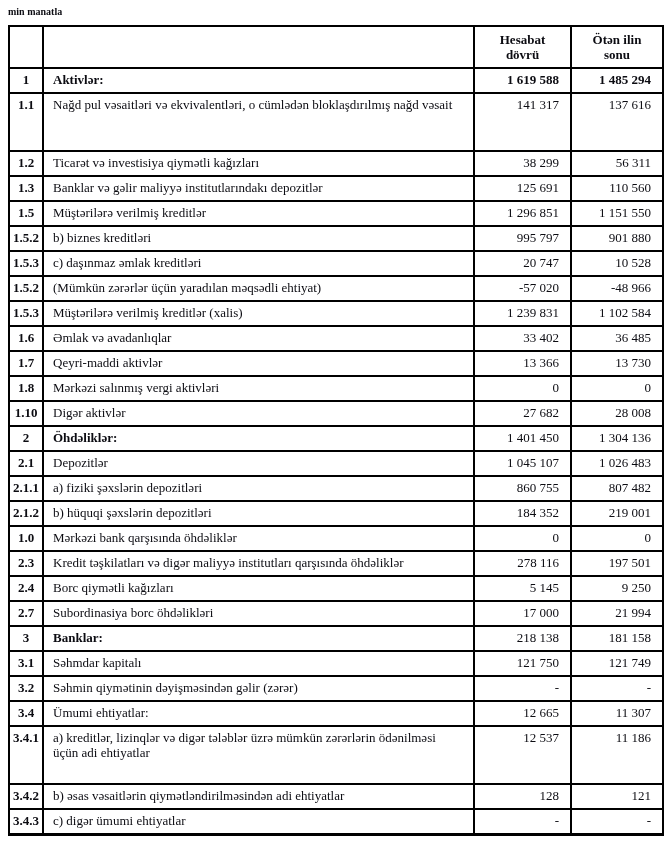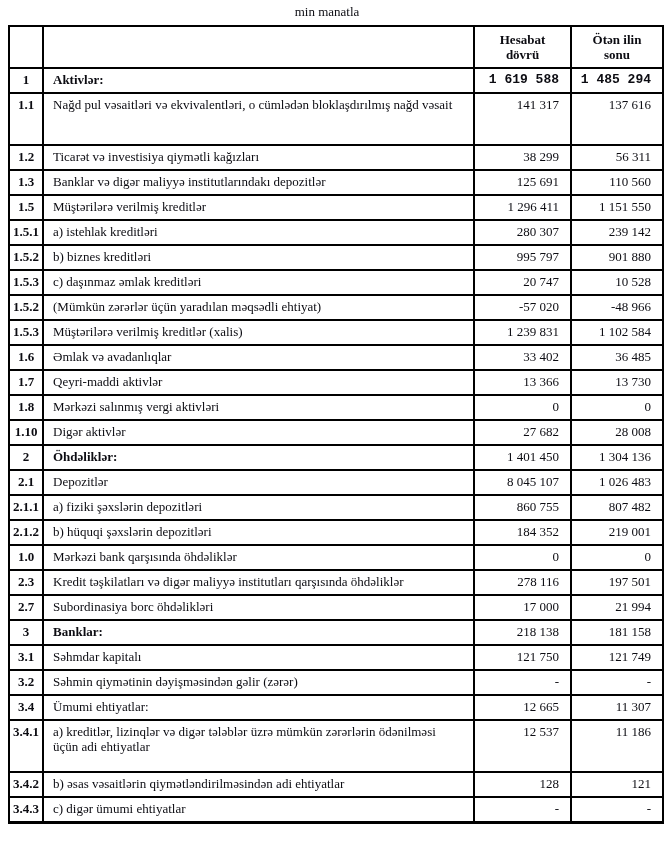--- a/index.html
+++ b/index.html
@@ -13,23 +13,23 @@
     color: #0c0c12;
   }
   .page {
     padding: 3px 0 0 8px;
     width: 662px;
     box-sizing: border-box;
   }
   .unit-note {
     width: 654px;
     box-sizing: border-box;
-    text-align: center;
-    font-weight: normal;
-    font-size: 13px;
+    text-align: left;
+    font-weight: bold;
+    font-size: 10px;
     line-height: 15px;
     padding: 1px 16px 6px 0;
   }
   table.balance {
     border-collapse: collapse;
     table-layout: fixed;
     width: 654px;
     border: 2px solid #000;
     border-bottom-width: 3px;
   }
@@ -58,22 +58,22 @@
   }
   td.label {
     padding: 3px 12px 5px 9px;
   }
   td.val {
     text-align: right;
     white-space: nowrap;
     padding: 3px 11px 5px 2px;
   }
   tr.bold-label td.label { font-weight: bold; }
-  tr.bold-values td.val { font-weight: bold; font-family: Liberation Mono, monospace; }
-  tr.tall td { height: 52px; }
+  tr.bold-values td.val { font-weight: bold; }
+  tr.tall td { height: 58px; }
 </style>
 </head>
 <body>
 
 <div class="page">
 
   <div class="unit-note">min manatla</div>
 
   <table class="balance">
     <colgroup>
@@ -106,35 +106,29 @@
           <td class="val">137 616</td>
         </tr>
         <tr>
           <td class="no">1.2</td>
           <td class="label">Ticarət və investisiya qiymətli kağızları</td>
           <td class="val">38 299</td>
           <td class="val">56 311</td>
         </tr>
         <tr>
           <td class="no">1.3</td>
-          <td class="label">Banklar və digər maliyyə institutlarındakı depozitlər</td>
+          <td class="label">Banklar və gəlir maliyyə institutlarındakı depozitlər</td>
           <td class="val">125 691</td>
           <td class="val">110 560</td>
         </tr>
         <tr>
           <td class="no">1.5</td>
           <td class="label">Müştərilərə verilmiş kreditlər</td>
-          <td class="val">1 296 411</td>
+          <td class="val">1 296 851</td>
           <td class="val">1 151 550</td>
-        </tr>
-        <tr>
-          <td class="no">1.5.1</td>
-          <td class="label">a) istehlak kreditləri</td>
-          <td class="val">280 307</td>
-          <td class="val">239 142</td>
         </tr>
         <tr>
           <td class="no">1.5.2</td>
           <td class="label">b) biznes kreditləri</td>
           <td class="val">995 797</td>
           <td class="val">901 880</td>
         </tr>
         <tr>
           <td class="no">1.5.3</td>
           <td class="label">c) daşınmaz əmlak kreditləri</td>
@@ -179,21 +173,21 @@
         </tr>
         <tr class="bold-label">
           <td class="no">2</td>
           <td class="label">Öhdəliklər:</td>
           <td class="val">1 401 450</td>
           <td class="val">1 304 136</td>
         </tr>
         <tr>
           <td class="no">2.1</td>
           <td class="label">Depozitlər</td>
-          <td class="val">8 045 107</td>
+          <td class="val">1 045 107</td>
           <td class="val">1 026 483</td>
         </tr>
         <tr>
           <td class="no">2.1.1</td>
           <td class="label">a) fiziki şəxslərin depozitləri</td>
           <td class="val">860 755</td>
           <td class="val">807 482</td>
         </tr>
         <tr>
           <td class="no">2.1.2</td>
@@ -205,20 +199,26 @@
           <td class="no">1.0</td>
           <td class="label">Mərkəzi bank qarşısında öhdəliklər</td>
           <td class="val">0</td>
           <td class="val">0</td>
         </tr>
         <tr>
           <td class="no">2.3</td>
           <td class="label">Kredit təşkilatları və digər maliyyə institutları qarşısında öhdəliklər</td>
           <td class="val">278 116</td>
           <td class="val">197 501</td>
+        </tr>
+        <tr>
+          <td class="no">2.4</td>
+          <td class="label">Borc qiymətli kağızları</td>
+          <td class="val">5 145</td>
+          <td class="val">9 250</td>
         </tr>
         <tr>
           <td class="no">2.7</td>
           <td class="label">Subordinasiya borc öhdəlikləri</td>
           <td class="val">17 000</td>
           <td class="val">21 994</td>
         </tr>
         <tr class="bold-label">
           <td class="no">3</td>
           <td class="label">Banklar:</td>

